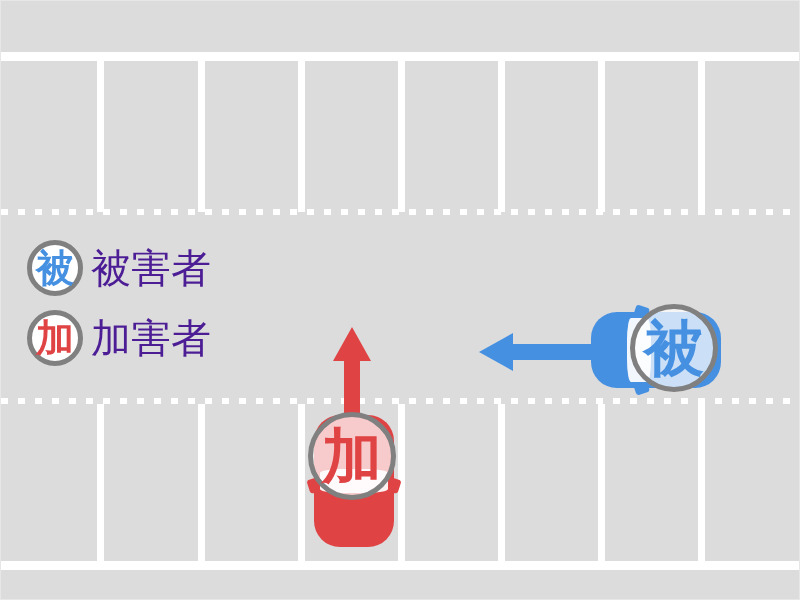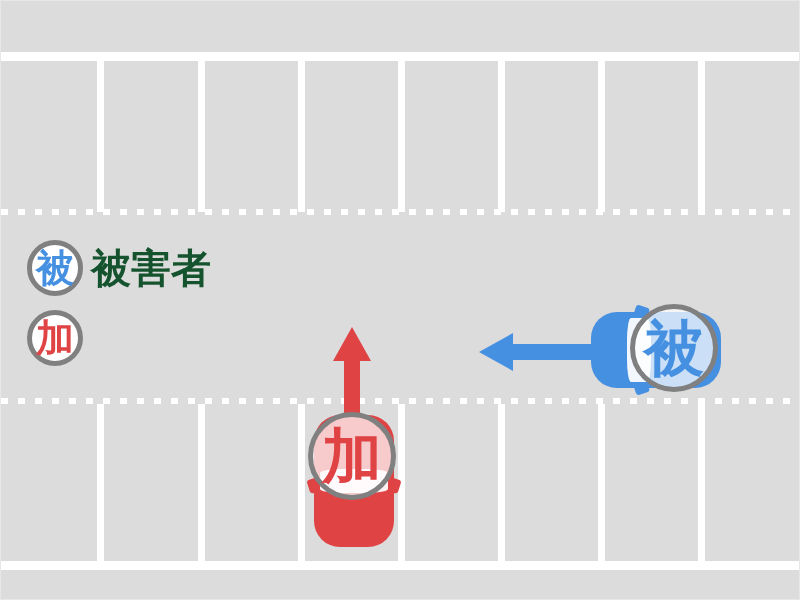--- a/index.html
+++ b/index.html
@@ -150,22 +150,22 @@
   .legend-badge .badge-char {
     font-size: 38px;
     font-weight: 700;
   }
   .legend-badge.badge-blue .badge-char { color: #4690e2; }
   .legend-badge.badge-red  .badge-char { color: #e04344; }
 
   .legend-label {
     margin-left: 8px;
     font-size: 40px;
-    font-weight: 700;
-    color: #14532d;
+    font-weight: 400;
+    color: #4c1d95;
     white-space: nowrap;
     line-height: 1;
   }
 </style>
 </head>
 <body>
 
 <div id="scene">
 
   <div class="pavement"></div>
@@ -230,17 +230,18 @@
       <div class="legend-badge badge-blue">
         <span class="badge-char">被</span>
       </div>
       <div class="legend-label">被害者</div>
     </div>
 
     <div class="legend-row">
       <div class="legend-badge badge-red">
         <span class="badge-char">加</span>
       </div>
+      <div class="legend-label">加害者</div>
     </div>
 
   </div>
 
 </div>
 
 </body></html>

